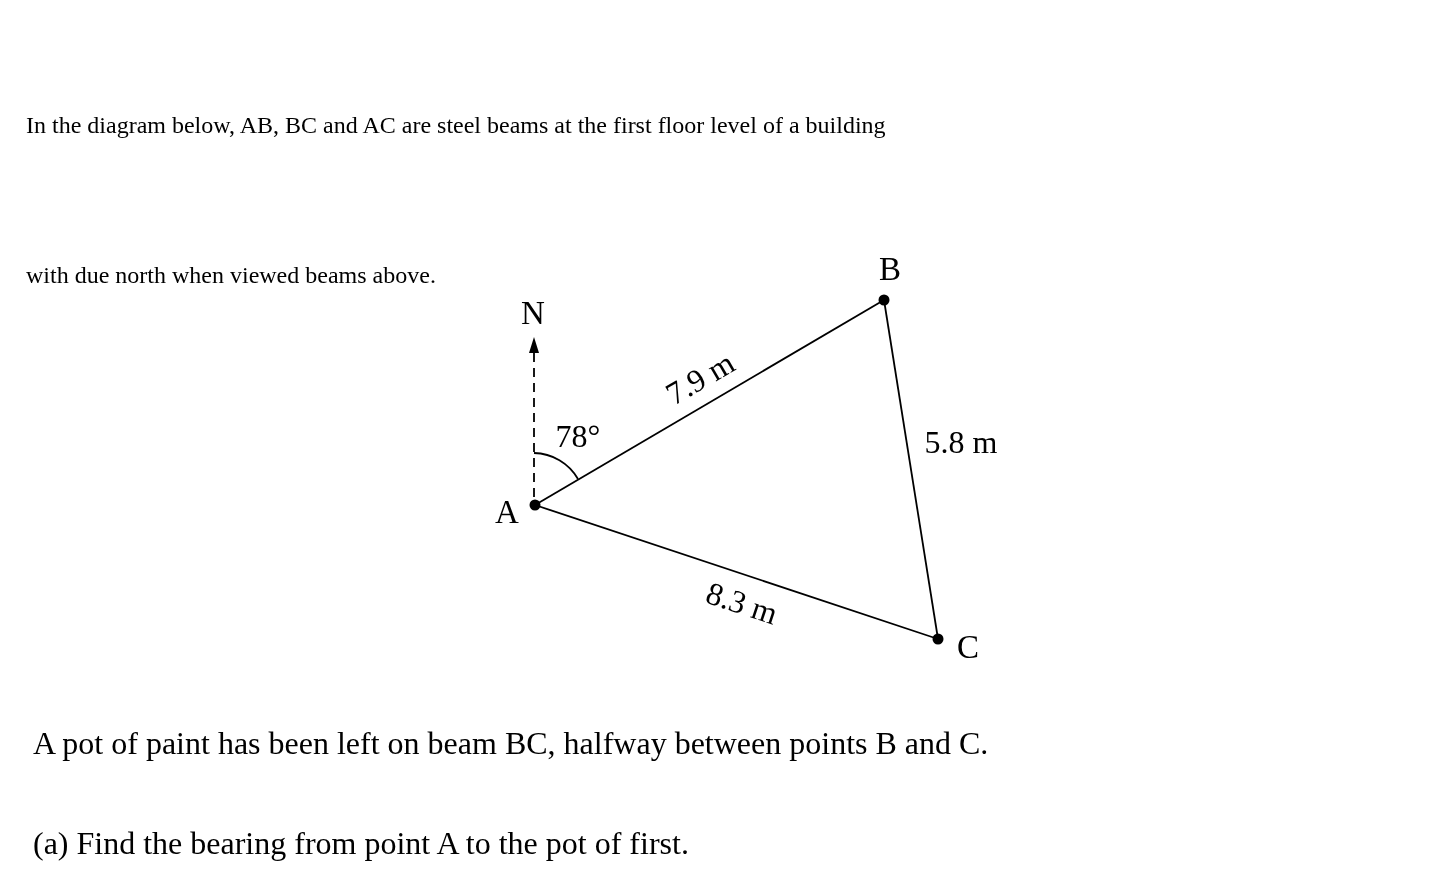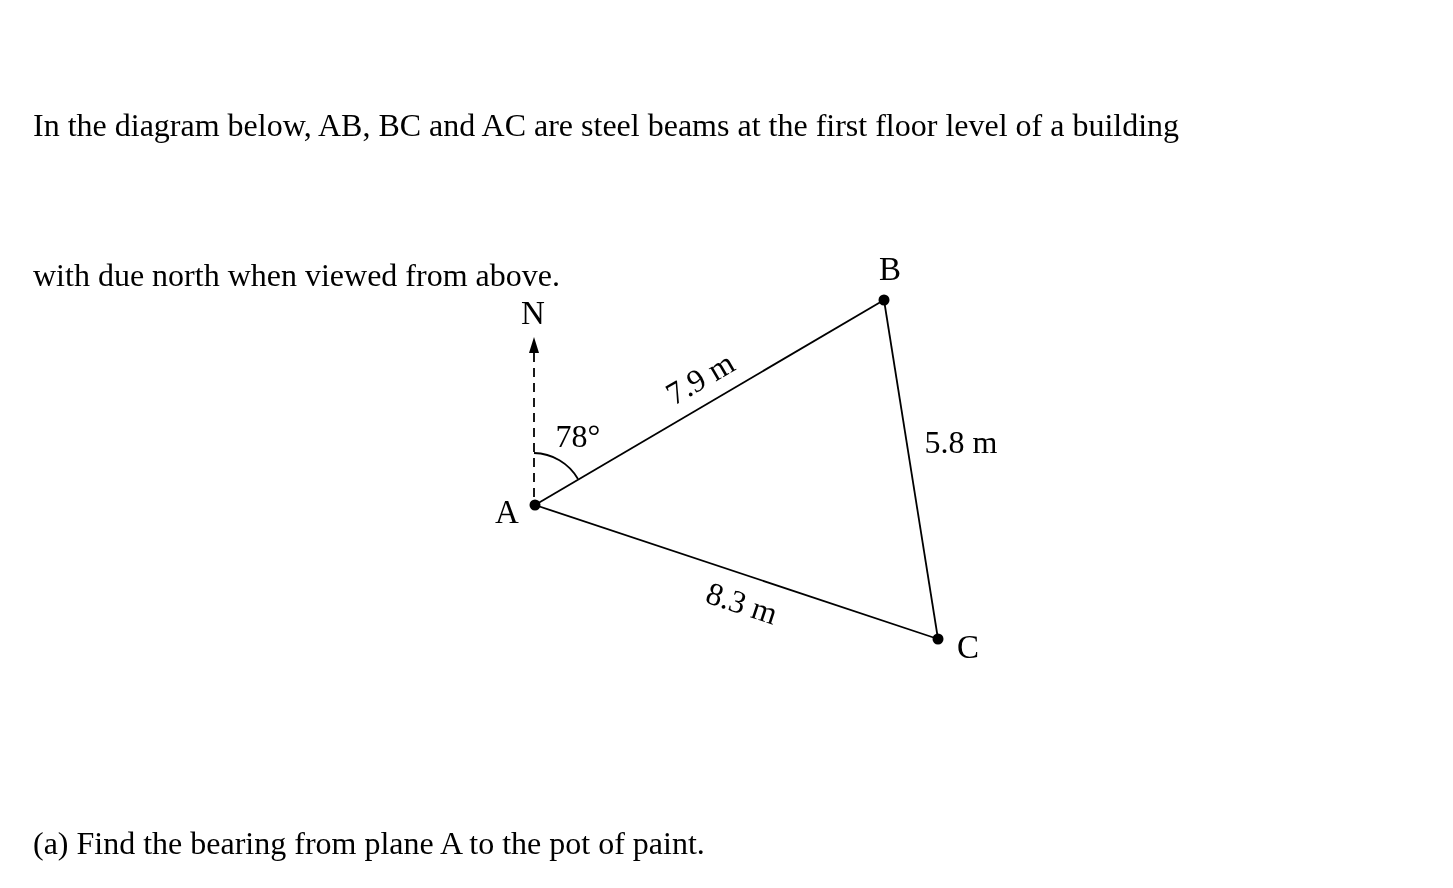--- a/index.html
+++ b/index.html
@@ -13,24 +13,24 @@
     position: relative;
   }
   .page {
     position: absolute;
     left: 0; top: 0;
     width: 1453px; height: 888px;
     background: #ffffff;
   }
   .intro {
     position: absolute;
-    left: 33px;
+    left: 26px;
     top: 0px;
     width: 1410px;
-    font-size: 32px;
+    font-size: 24px;
     line-height: 50px;
     white-space: pre;
   }
   .intro .line { white-space: pre; }
   .note {
     position: absolute;
     left: 33px;
     top: 718px;
     width: 1410px;
     font-size: 32px;
@@ -59,21 +59,21 @@
   .vlabel { font-size: 33px; }
   .slabel { font-size: 32px; }
 </style>
 </head>
 <body>
 
 <div class="page">
 
   <div class="intro">
     <div class="line">In the diagram below, AB, BC and AC are steel beams at the first floor level of a building</div>
-    <div class="line">with due north when viewed from above.</div>
+    <div class="line">with due north when viewed beams above.</div>
   </div>
 
   <svg class="diagram" viewBox="0 0 1453 888">
 
     <line x1="535" y1="505" x2="884" y2="300" stroke="#000000" stroke-width="1.8"></line>
     <line x1="884" y1="300" x2="938" y2="639" stroke="#000000" stroke-width="1.8"></line>
     <line x1="535" y1="505" x2="938" y2="639" stroke="#000000" stroke-width="1.8"></line>
 
     <line x1="534" y1="497" x2="534" y2="351" stroke="#000000" stroke-width="1.8" stroke-dasharray="9,6"></line>
     <polygon points="534,337 529,353 539,353" fill="#000000"></polygon>
@@ -89,15 +89,16 @@
     <text x="890" y="280" text-anchor="middle" class="vlabel">B</text>
     <text x="968" y="658" text-anchor="middle" class="vlabel">C</text>
 
     <text x="578" y="447" text-anchor="middle" class="slabel">78°</text>
 
     <text transform="translate(700 378) rotate(-30.3)" x="0" y="11" text-anchor="middle" class="slabel">7.9 m</text>
     <text x="961" y="453" text-anchor="middle" class="slabel">5.8 m</text>
     <text transform="translate(742 603) rotate(18.3)" x="0" y="11" text-anchor="middle" class="slabel">8.3 m</text>
   </svg>
 
-  <div class="part-a">(a) Find the bearing from plane A to the pot of paint.</div>
+  <div class="note">A pot of paint has been left on beam BC, halfway between points B and C.</div>
+  <div class="part-a">(a) Find the bearing from point A to the pot of first.</div>
 
 </div>
 
 </body></html>

